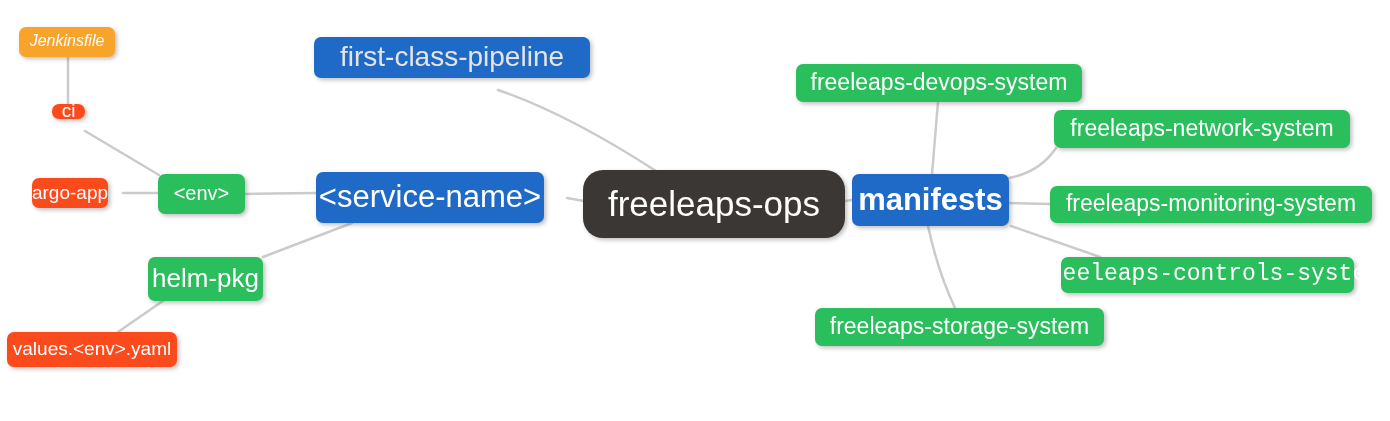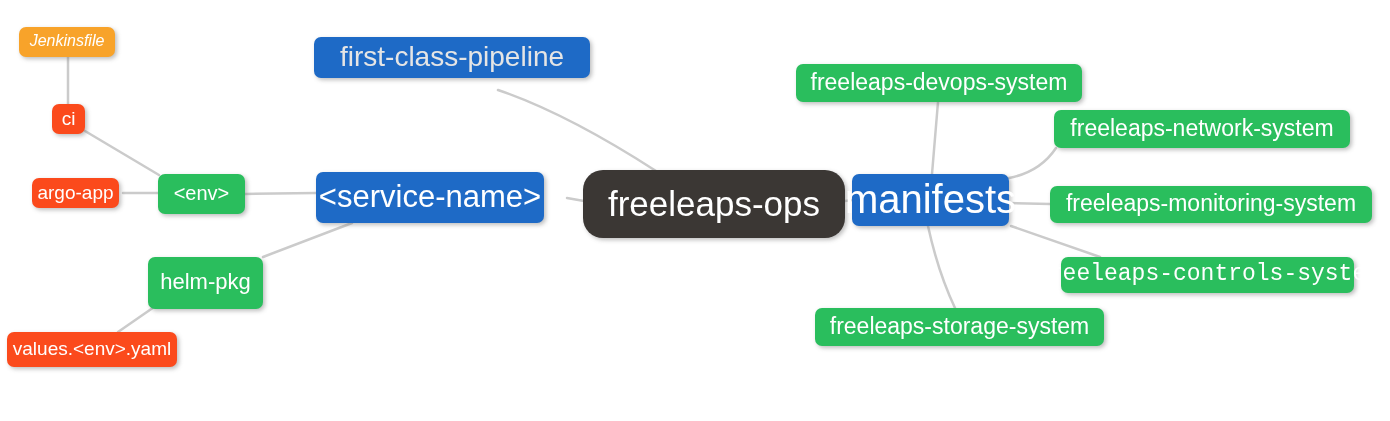--- a/index.html
+++ b/index.html
@@ -65,45 +65,45 @@
       <path d="M 932 174 L 941 66" stroke="#CBCBCB"></path>
       <path d="M 1009 178 Q 1040 172 1056 148" stroke="#CBCBCB"></path>
       <path d="M 1009 203 L 1050 204" stroke="#CBCBCB"></path>
       <path d="M 1011 226 L 1100 257" stroke="#CBCBCB"></path>
       <path d="M 928 226 Q 938 272 955 308" stroke="#CBCBCB"></path>
     </svg>
 
 <div class="node" style="left: 19px; top: 27px; width: 96px; height: 30px; background: rgb(248, 163, 42); font-size: 16px; color: rgb(255, 255, 255); font-style: italic;">
       <span>Jenkinsfile</span>
     </div>
-    <div class="node" style="left: 52px; top: 104px; width: 33px; height: 30px; background: rgb(251, 74, 28); font-size: 19px; color: rgb(255, 255, 255);">
+    <div class="node" style="left: 52px; top: 104px; width: 33px; height: 15px; background: rgb(251, 74, 28); font-size: 19px; color: rgb(255, 255, 255);">
       <span>ci</span>
     </div>
-    <div class="node" style="left: 32px; top: 178px; width: 87px; height: 30px; background: rgb(251, 74, 28); font-size: 19px; color: rgb(255, 255, 255);">
+    <div class="node" style="left: 32px; top: 178px; width: 76px; height: 30px; background: rgb(251, 74, 28); font-size: 19px; color: rgb(255, 255, 255);">
       <span>argo-app</span>
     </div>
     <div class="node" style="left: 158px; top: 174px; width: 87px; height: 40px; background: rgb(42, 190, 93); font-size: 20px; color: rgb(255, 255, 255);">
       <span>&lt;env&gt;</span>
     </div>
-    <div class="node" style="left: 148px; top: 257px; width: 115px; height: 52px; background: rgb(42, 190, 93); font-size: 22px; color: rgb(255, 255, 255);">
+    <div class="node" style="left: 148px; top: 257px; width: 115px; height: 44px; background: rgb(42, 190, 93); font-size: 26px; color: rgb(255, 255, 255);">
       <span>helm-pkg</span>
     </div>
     <div class="node" style="left: 7px; top: 332px; width: 170px; height: 35px; background: rgb(251, 74, 28); font-size: 19px; color: rgb(255, 255, 255);">
       <span>values.&lt;env&gt;.yaml</span>
     </div>
     <div class="node" style="left: 314px; top: 37px; width: 276px; height: 41px; background: rgb(30, 106, 198); font-size: 28px; color: #e5e5e5;">
       <span>first-class-pipeline</span>
     </div>
     <div class="node" style="left: 316px; top: 172px; width: 228px; height: 51px; background: rgb(30, 106, 198); font-size: 31px; color: rgb(255, 255, 255);">
       <span>&lt;service-name&gt;</span>
     </div>
     <div class="node" style="left: 583px; top: 170px; width: 262px; height: 68px; background: rgb(59, 55, 52); font-size: 35px; color: rgb(255, 255, 255); border-radius: 20px;">
       <span>freeleaps-ops</span>
     </div>
-    <div class="node" style="left: 852px; top: 174px; width: 157px; height: 52px; background: rgb(30, 106, 198); font-size: 40px; color: rgb(255, 255, 255);">
+    <div class="node" style="left: 852px; top: 174px; width: 157px; height: 52px; background: rgb(30, 106, 198); font-size: 31px; color: rgb(255, 255, 255); font-weight: bold;">
       <span>manifests</span>
     </div>
     <div class="node" style="left: 796px; top: 28px; width: 286px; height: 38px; background: rgb(42, 190, 93); font-size: 23px; color: rgb(255, 255, 255); margin-top: 36px;">
       <span>freeleaps-devops-system</span>
     </div>
     <div class="node" style="left: 1054px; top: 110px; width: 296px; height: 38px; background: rgb(42, 190, 93); font-size: 23px; color: rgb(255, 255, 255);">
       <span>freeleaps-network-system</span>
     </div>
     <div class="node" style="left: 1050px; top: 186px; width: 322px; height: 37px; background: rgb(42, 190, 93); font-size: 23px; color: rgb(255, 255, 255);">
       <span>freeleaps-monitoring-system</span>

